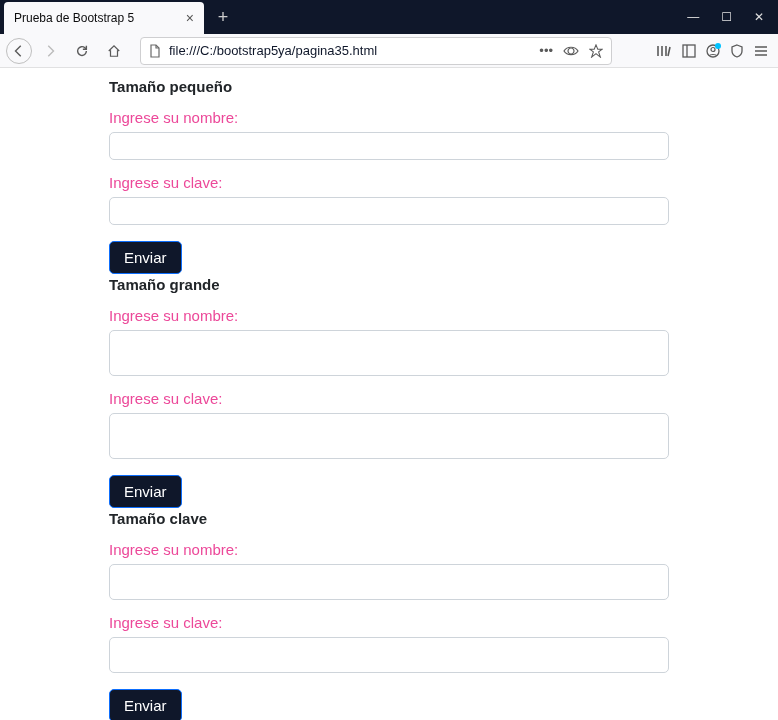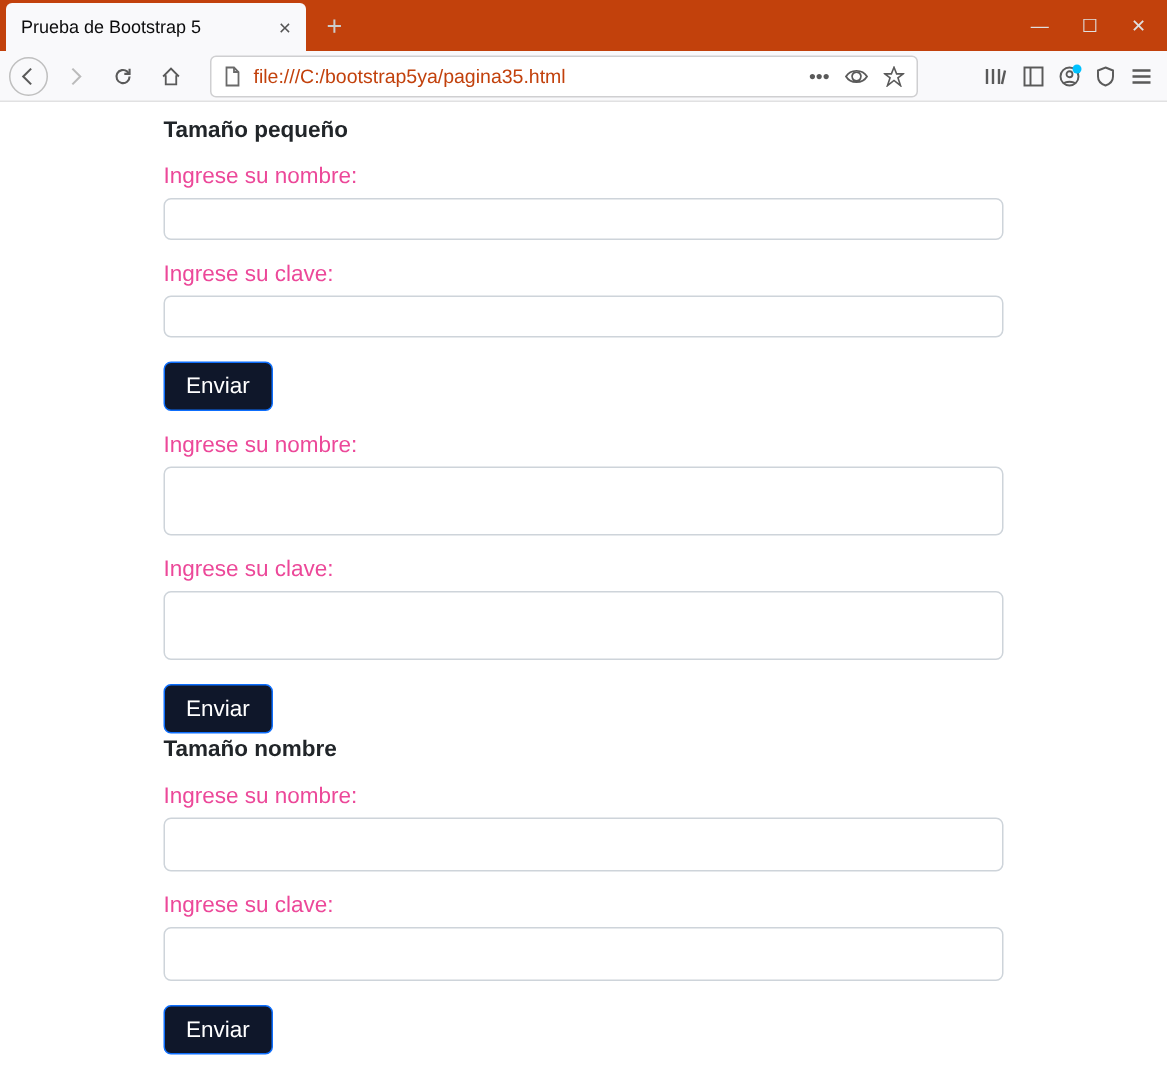--- a/index.html
+++ b/index.html
@@ -6,21 +6,21 @@
   body {
     font-family: "Segoe UI", Tahoma, sans-serif;
     font-size: 14px;
     background: #fff;
     width: 778px;
     height: 720px;
     overflow: hidden;
   }
   
   .titlebar {
-    background: #c2410c;
+    background: #0f172a;
     height: 34px;
     display: flex;
     align-items: center;
     color: #fff;
   }
   .tab {
     background: #f9f9fb;
     color: #0c0c0d;
     height: 32px;
     margin-left: 4px;
@@ -66,21 +66,21 @@
     border-radius: 4px;
     background: #fff;
     display: flex;
     align-items: center;
     padding: 0 8px;
     margin: 0 40px 0 8px;
     font-size: 13px;
     color: #5a5a5a;
     gap: 8px;
   }
-  .urlbar .url-text { flex: 1; color: #c2410c; }
+  .urlbar .url-text { flex: 1; color: #0f172a; }
   .urlbar .url-icons { display: flex; gap: 10px; color: #5a5a5a; align-items: center; }
   .right-icons { display: flex; gap: 10px; color: #5a5a5a; align-items: center; padding-right:4px; }
   .icon svg { display:block; }
   .dot-badge { position: relative; }
   .dot-badge::after { content:""; position:absolute; top:-1px; right:-1px; width:6px; height:6px; background:#00c2ff; border-radius:50%; }
 
   
   .viewport {
     height: calc(720px - 34px - 34px);
     overflow-y: auto;
@@ -235,28 +235,29 @@
 
     
     <div class="heading">Tamaño pequeño</div>
     <label class="form-label">Ingrese su nombre:</label>
     <input type="text" class="form-control sm" value="" style="">
     <label class="form-label">Ingrese su clave:</label>
     <input type="password" class="form-control sm" value="" style="">
     <button class="btn-primary">Enviar</button>
 
     
+    <div class="heading">Tamaño grande</div>
     <label class="form-label">Ingrese su nombre:</label>
     <input type="text" class="form-control lg" value="" style="">
     <label class="form-label">Ingrese su clave:</label>
     <input type="password" class="form-control lg" value="" style="">
     <button class="btn-primary">Enviar</button>
 
     
-    <div class="heading">Tamaño nombre</div>
+    <div class="heading">Tamaño clave</div>
     <label class="form-label">Ingrese su nombre:</label>
     <input type="text" class="form-control" value="" style="">
     <label class="form-label">Ingrese su clave:</label>
     <input type="password" class="form-control" value="" style="">
     <button class="btn-primary">Enviar</button>
 
   </div>
 </div>
 
 </body></html>

